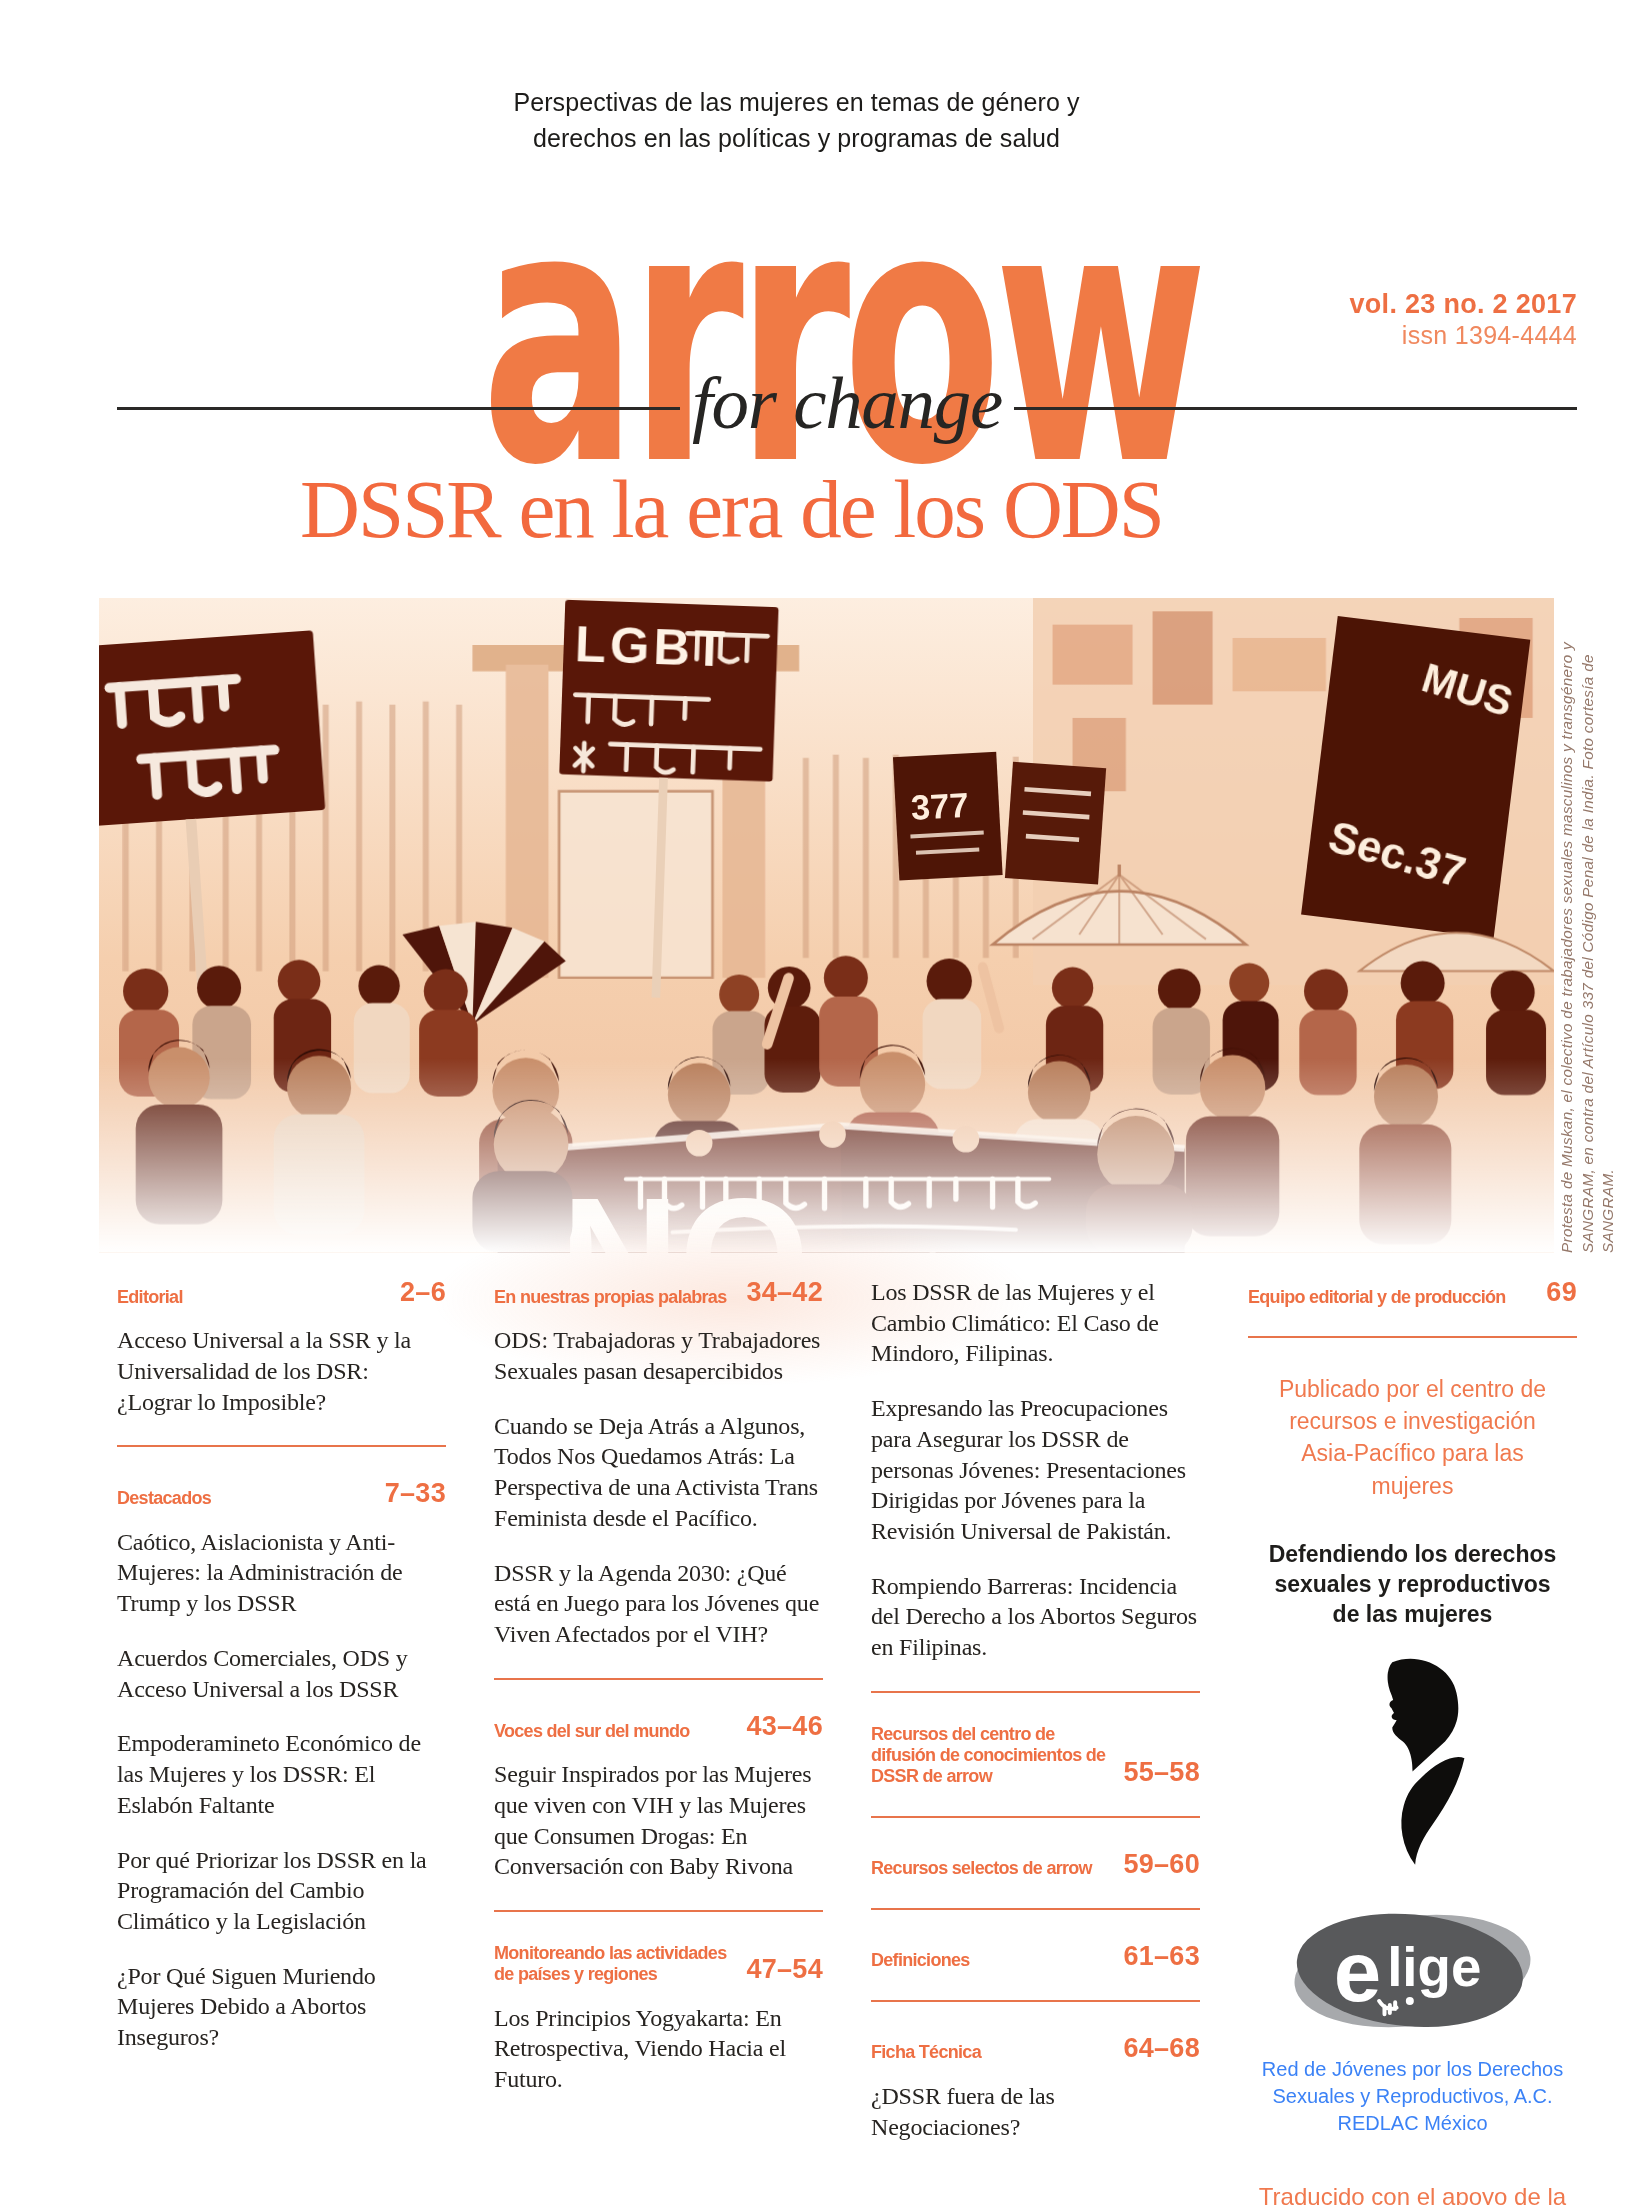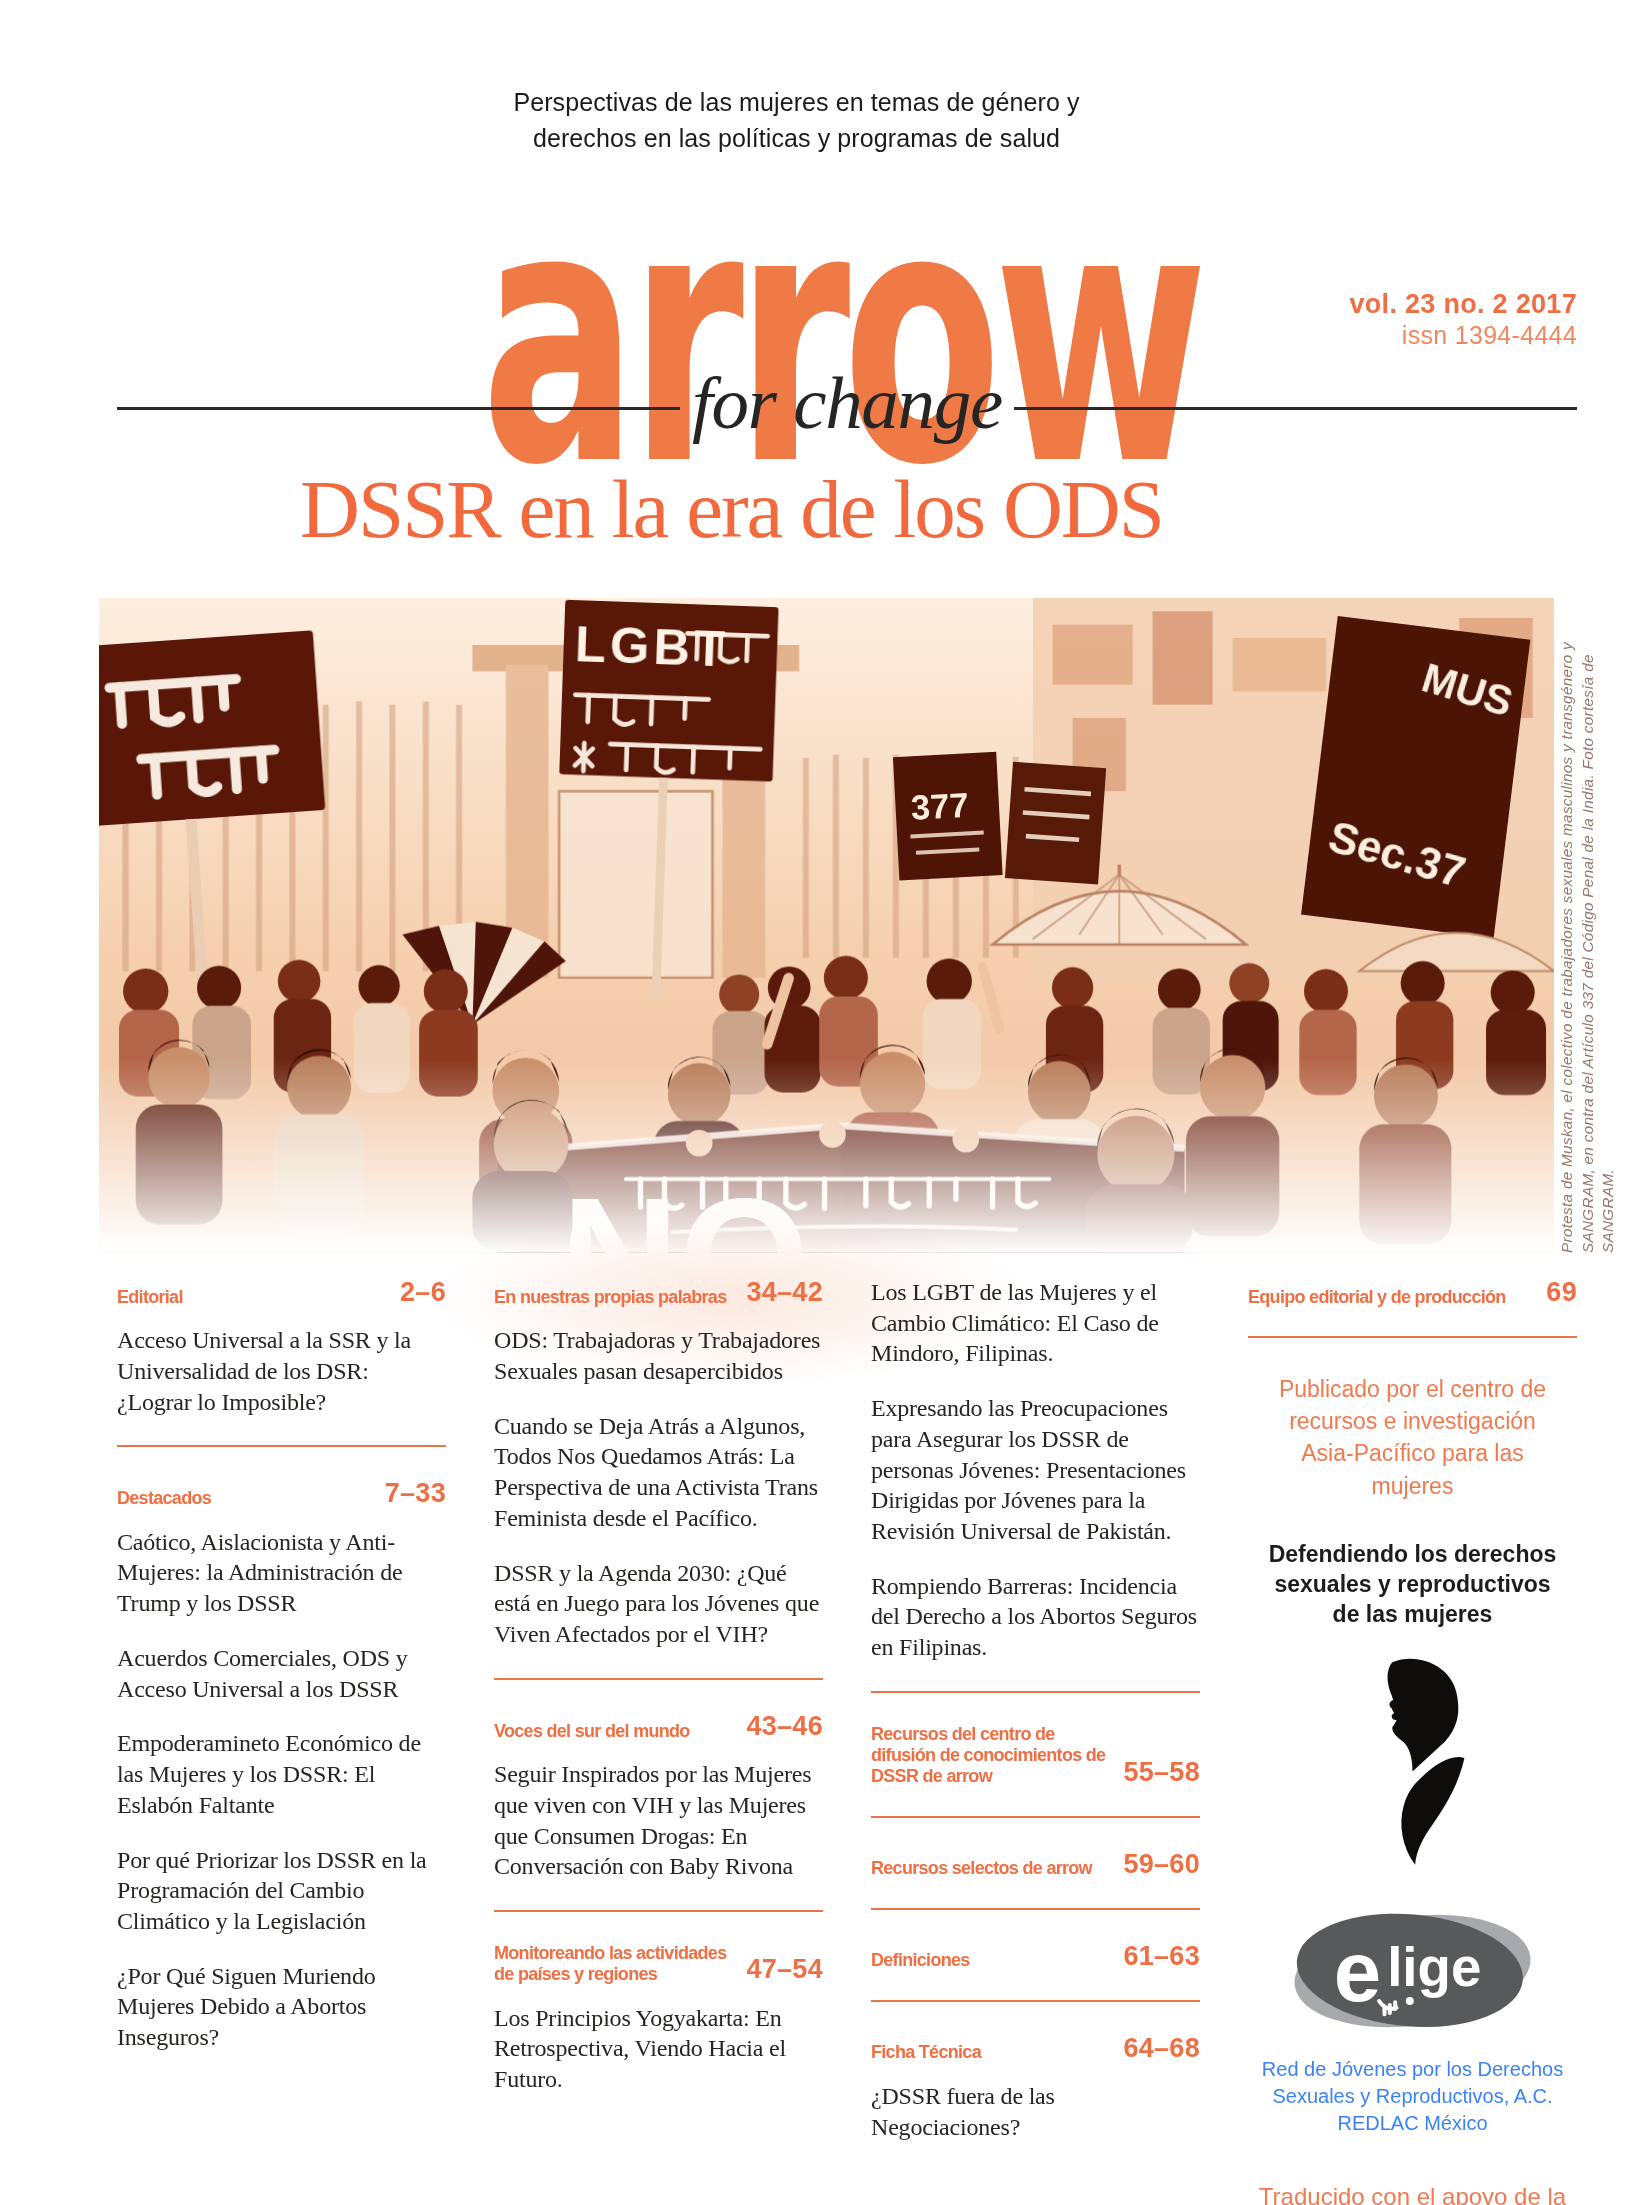--- a/index.html
+++ b/index.html
@@ -373,21 +373,21 @@
     <div class="article">Seguir Inspirados por las Mujeres que viven con VIH y las Mujeres que Consumen Drogas: En Conversación con Baby Rivona</div>
     <div class="rule"></div>
     <div class="sec-head">
       <span class="sec-title">Monitoreando las actividades de países y regiones</span>
       <span class="sec-pages">47–54</span>
     </div>
     <div class="article">Los Principios Yogyakarta: En Retrospectiva, Viendo Hacia el Futuro.</div>
   </div>
 
   <div class="col">
-    <div class="article">Los LGBT de las Mujeres y el Cambio Climático: El Caso de Mindoro, Filipinas.</div>
+    <div class="article">Los DSSR de las Mujeres y el Cambio Climático: El Caso de Mindoro, Filipinas.</div>
     <div class="article">Expresando las Preocupaciones para Asegurar los DSSR de personas Jóvenes: Presentaciones Dirigidas por Jóvenes para la Revisión Universal de Pakistán.</div>
     <div class="article">Rompiendo Barreras: Incidencia del Derecho a los Abortos Seguros en Filipinas.</div>
     <div class="rule"></div>
     <div class="sec-head">
       <span class="sec-title">Recursos del centro de difusión de conocimientos de DSSR de arrow</span>
       <span class="sec-pages">55–58</span>
     </div>
     <div class="rule"></div>
     <div class="sec-head">
       <span class="sec-title">Recursos selectos de arrow</span>

